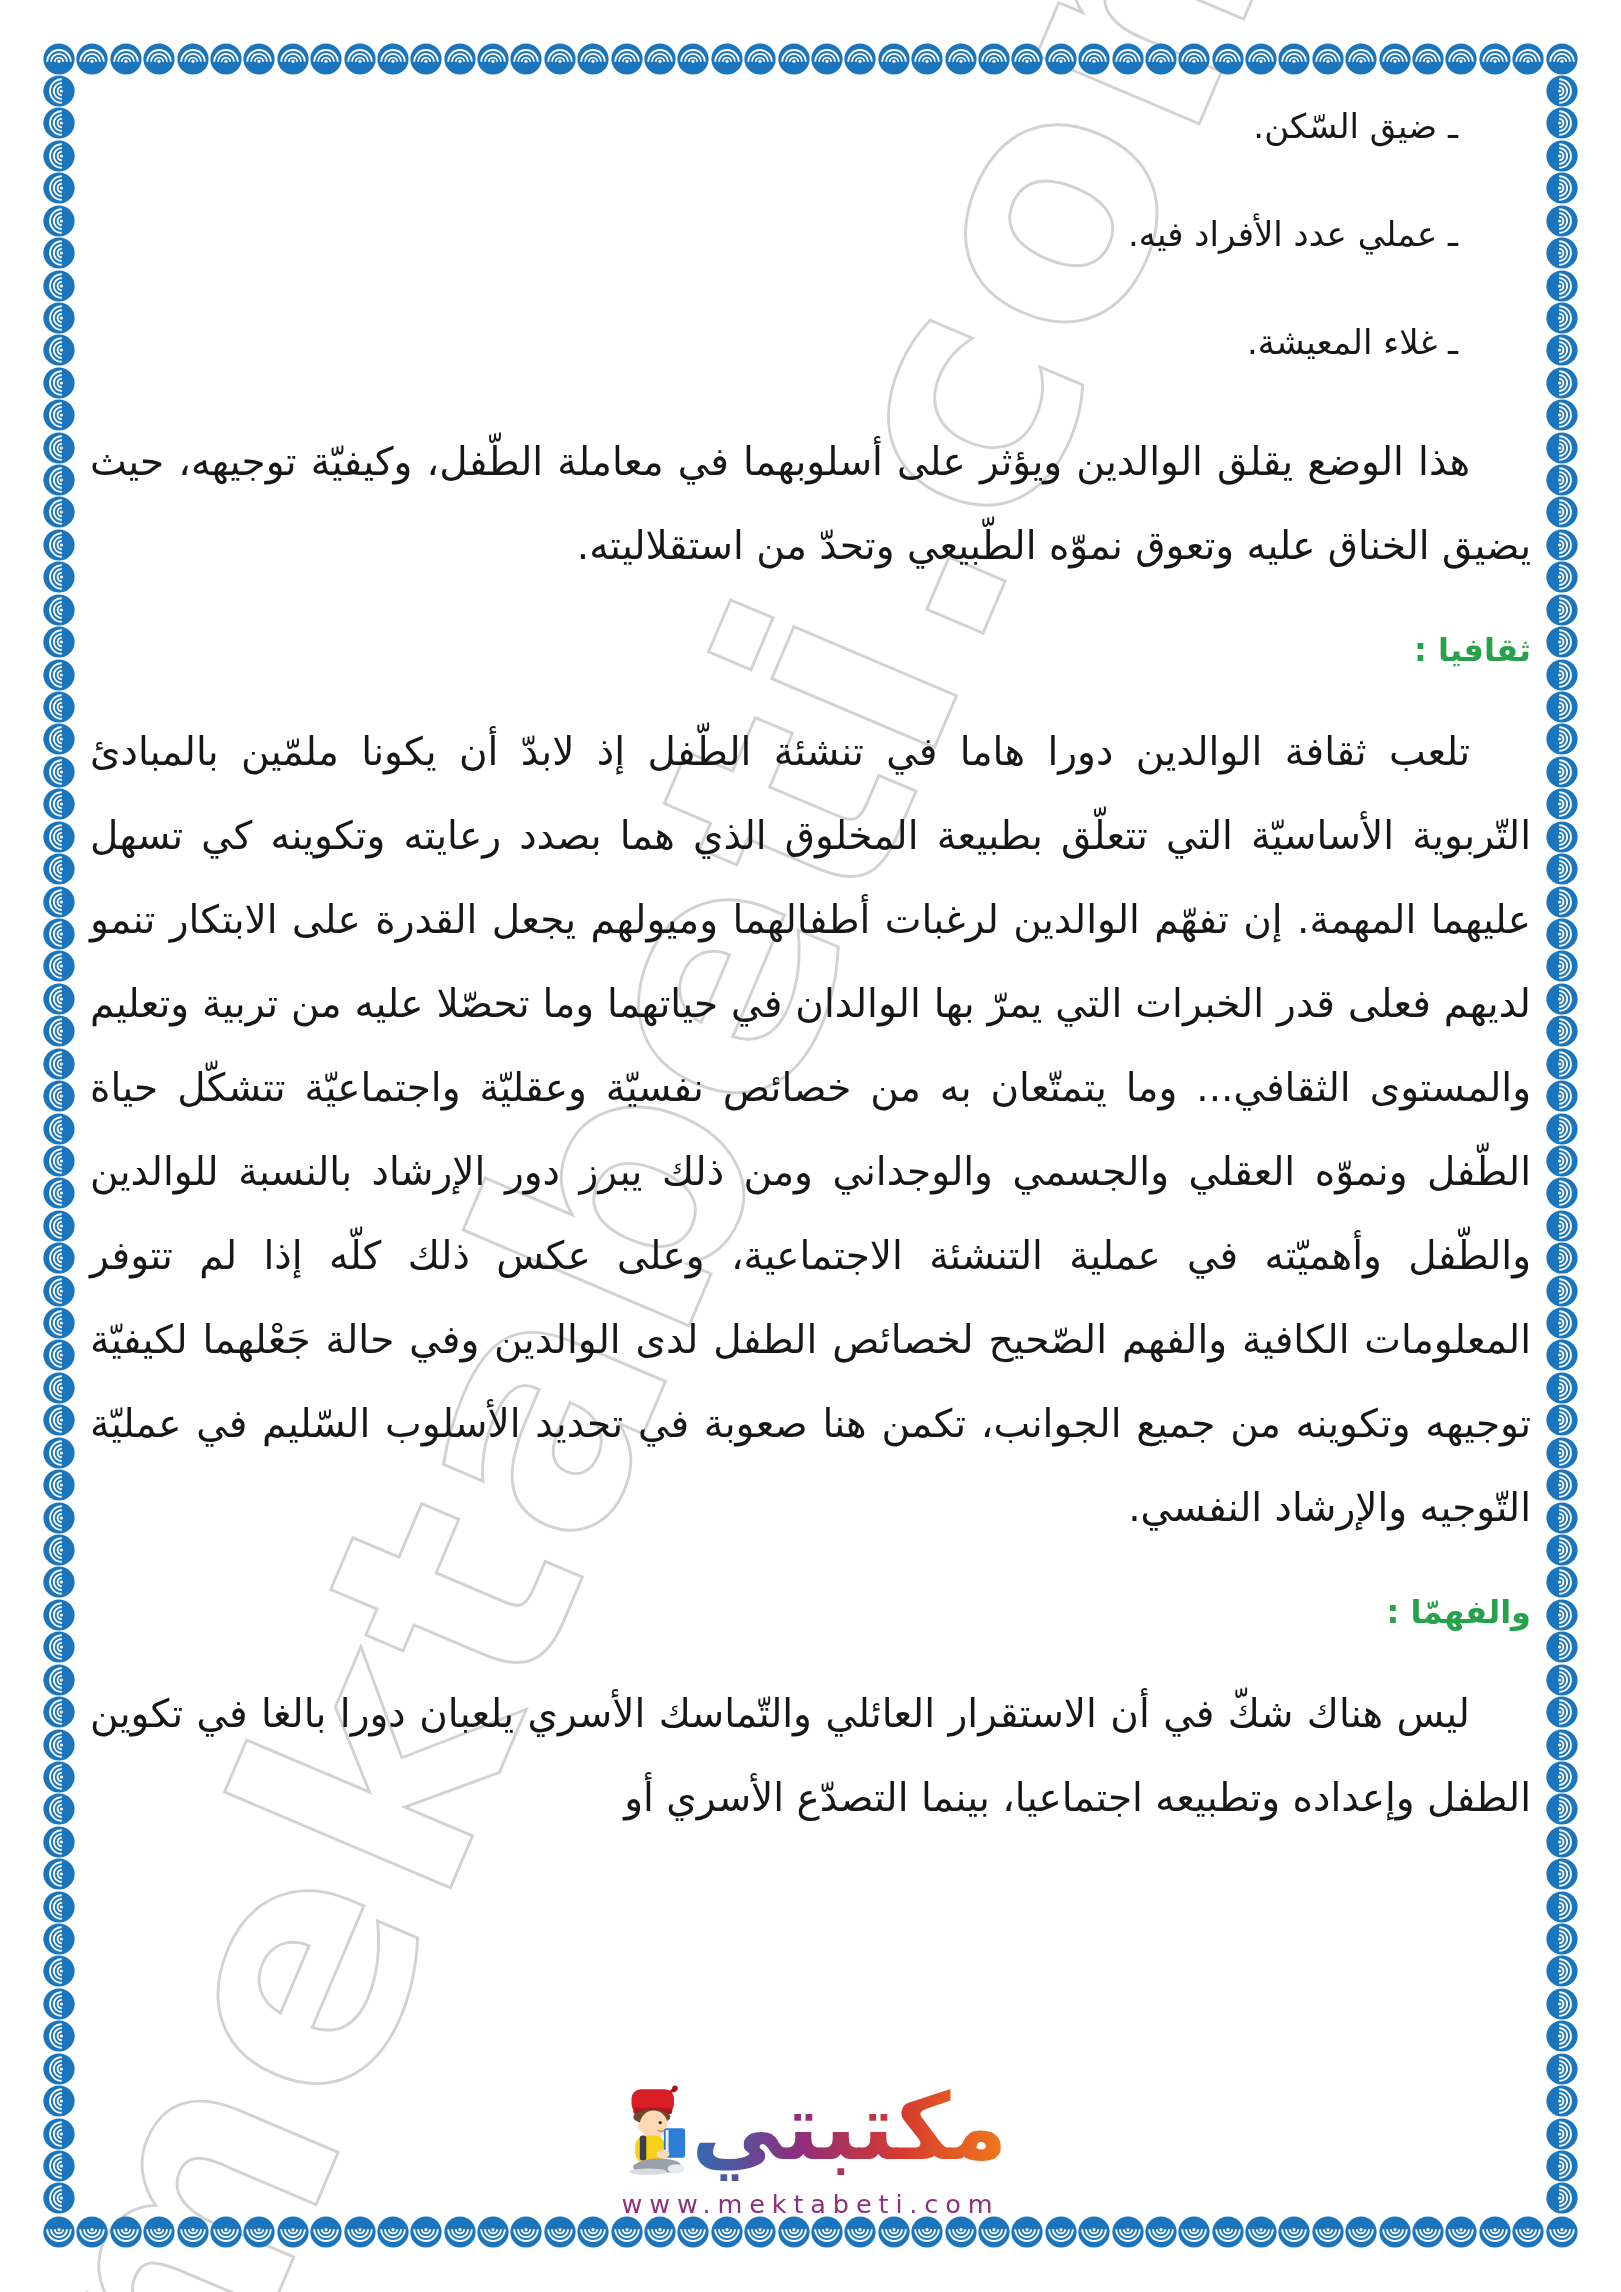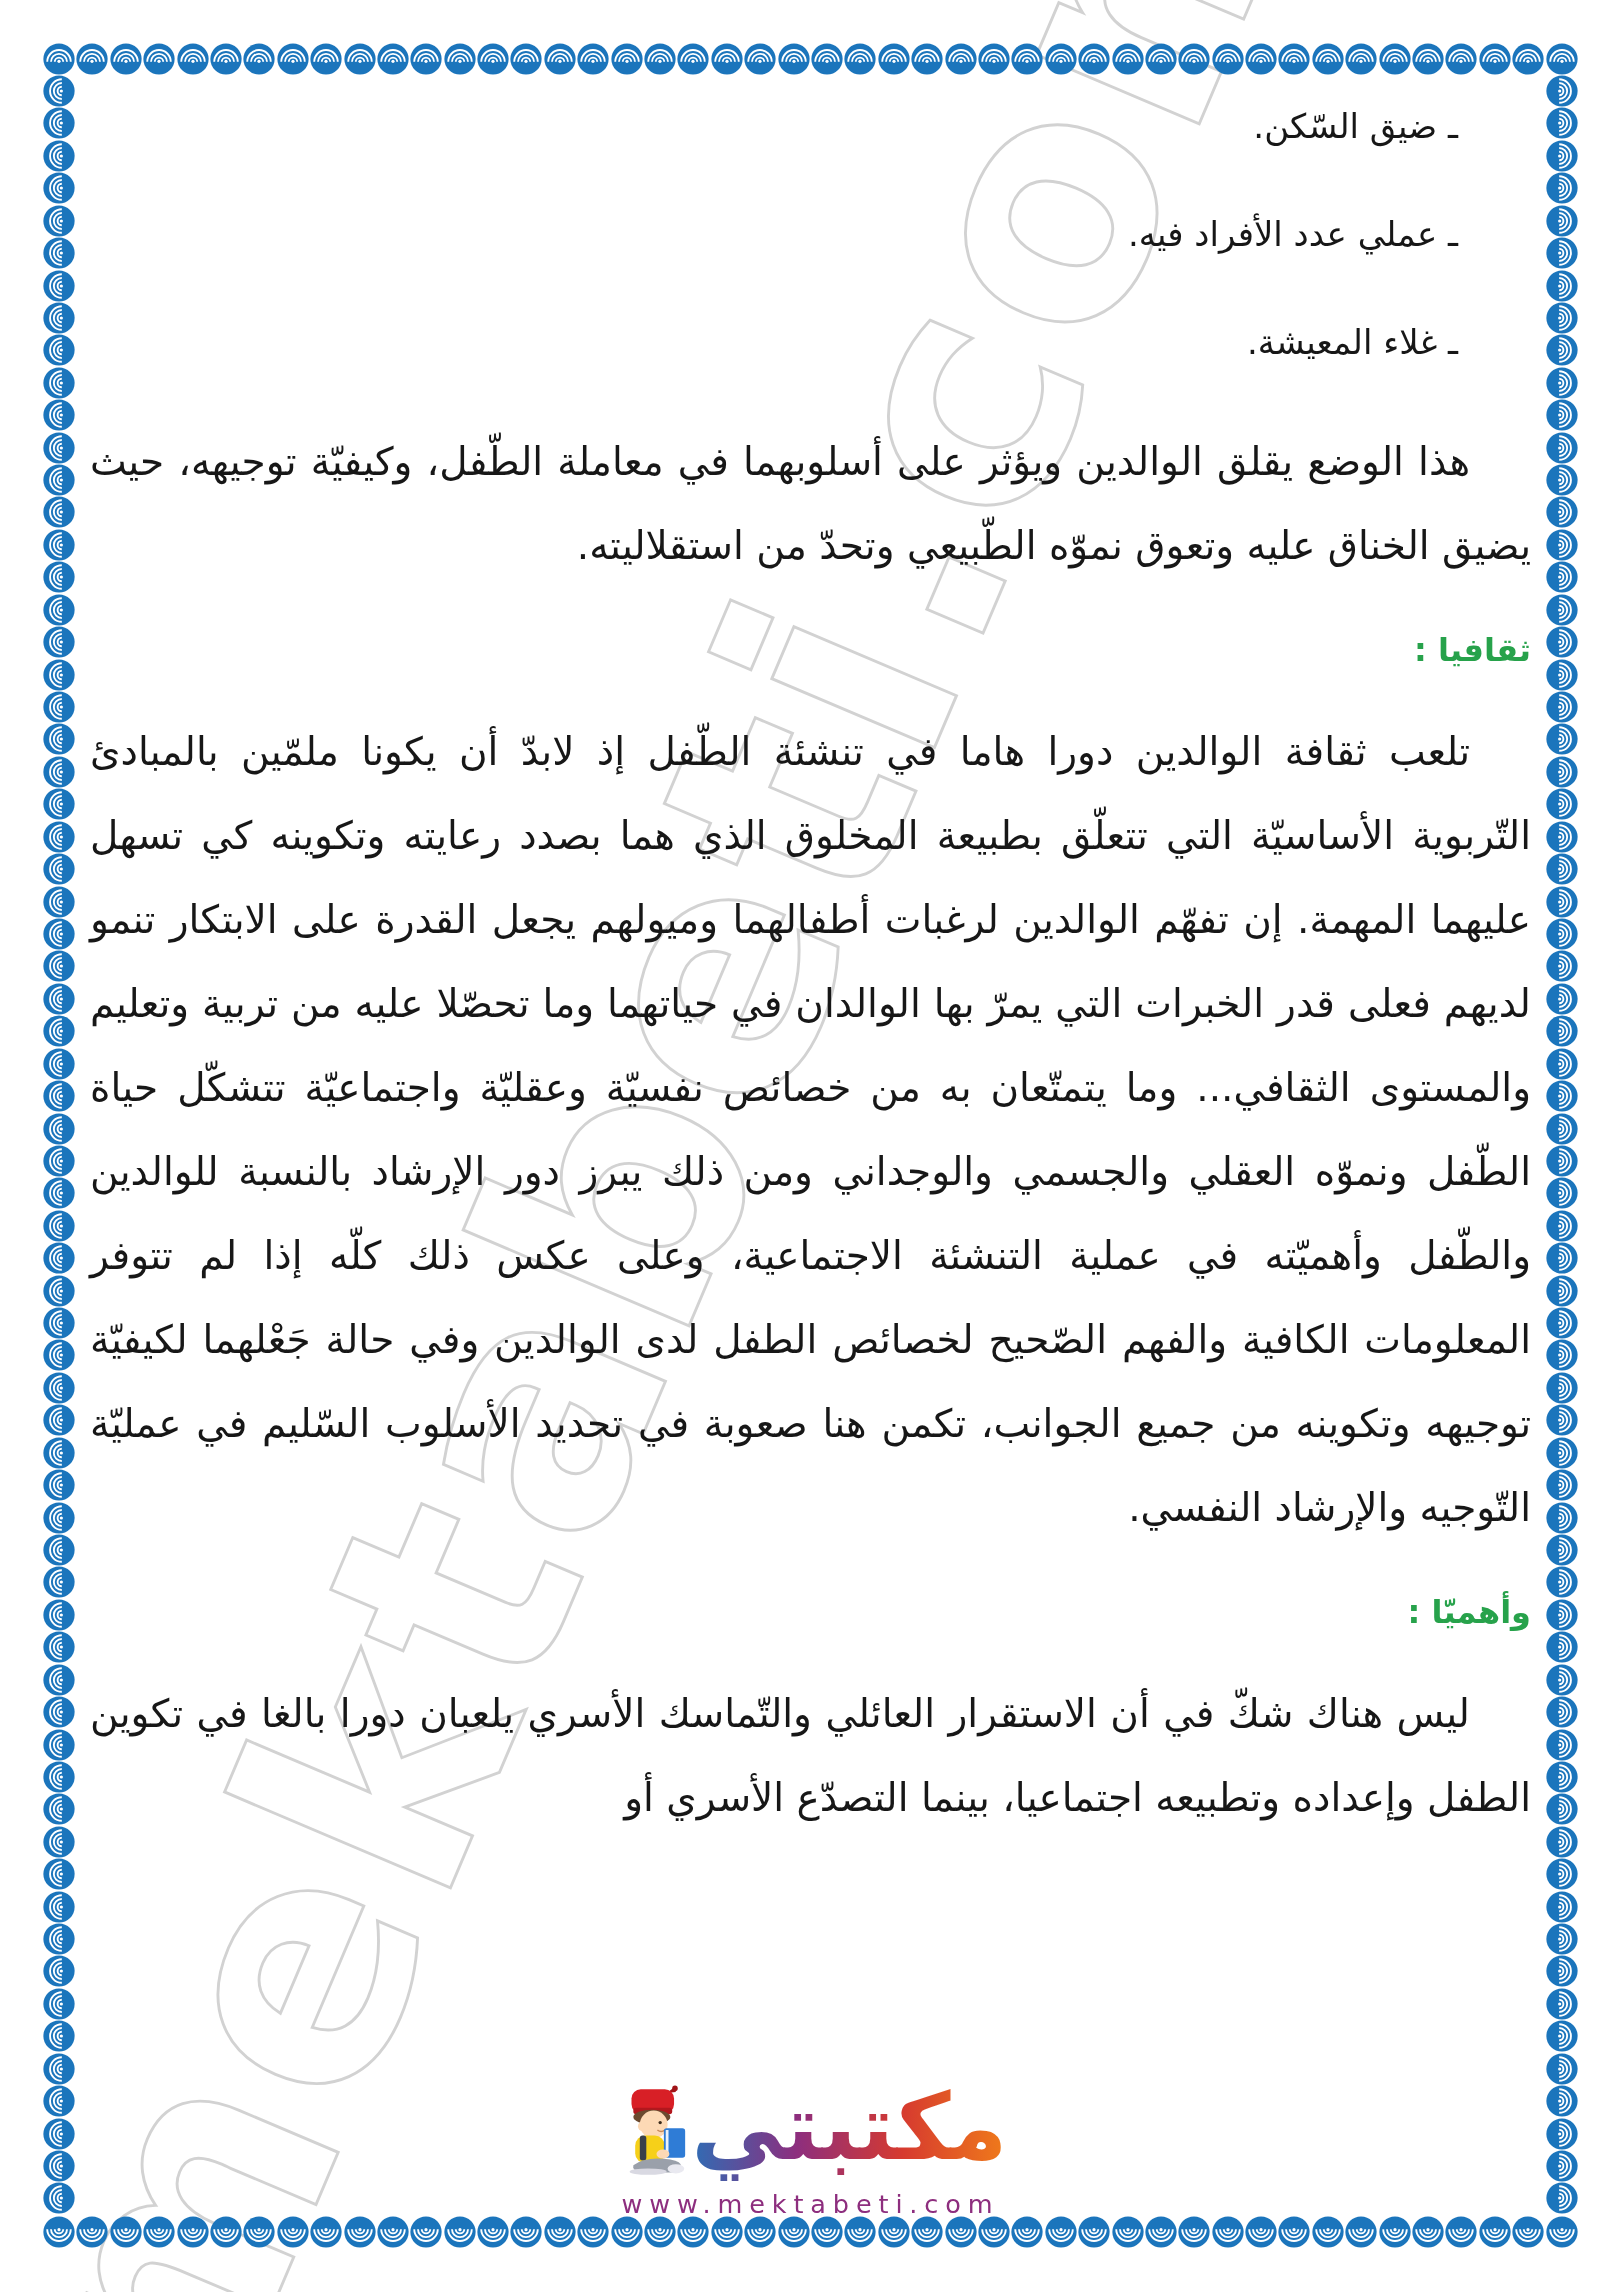--- a/index.html
+++ b/index.html
@@ -2551,21 +2551,21 @@
   <div class="content">
     <p class="bullet">ـ ضيق السّكن.</p>
     <p class="bullet">ـ عملي عدد الأفراد فيه.</p>
     <p class="bullet">ـ غلاء المعيشة.</p>
 
     <p class="para indent intro">هذا الوضع يقلق الوالدين ويؤثر على أسلوبهما في معاملة الطّفل، وكيفيّة توجيهه، حيث يضيق الخناق عليه وتعوق نموّه الطّبيعي وتحدّ من استقلاليته.</p>
 
     <h2 class="section-heading">ثقافيا :</h2>
     <p class="para indent">تلعب ثقافة الوالدين دورا هاما في تنشئة الطّفل إذ لابدّ أن يكونا ملمّين بالمبادئ التّربوية الأساسيّة التي تتعلّق بطبيعة المخلوق الذي هما بصدد رعايته وتكوينه كي تسهل عليهما المهمة. إن تفهّم الوالدين لرغبات أطفالهما وميولهم يجعل القدرة على الابتكار تنمو لديهم فعلى قدر الخبرات التي يمرّ بها الوالدان في حياتهما وما تحصّلا عليه من تربية وتعليم والمستوى الثقافي... وما يتمتّعان به من خصائص نفسيّة وعقليّة واجتماعيّة تتشكّل حياة الطّفل ونموّه العقلي والجسمي والوجداني ومن ذلك يبرز دور الإرشاد بالنسبة للوالدين والطّفل وأهميّته في عملية التنشئة الاجتماعية، وعلى عكس ذلك كلّه إذا لم تتوفر المعلومات الكافية والفهم الصّحيح لخصائص الطفل لدى الوالدين وفي حالة جَعْلهما لكيفيّة توجيهه وتكوينه من جميع الجوانب، تكمن هنا صعوبة في تحديد الأسلوب السّليم في عمليّة التّوجيه والإرشاد النفسي.</p>
 
-    <h2 class="section-heading">وأهميّا :</h2>
+    <h2 class="section-heading">والفهمّا :</h2>
     <p class="para indent">ليس هناك شكّ في أن الاستقرار العائلي والتّماسك الأسري يلعبان دورا بالغا في تكوين الطفل وإعداده وتطبيعه اجتماعيا، بينما التصدّع الأسري أو</p>
   </div>
 
   <div class="logo">
     <div class="logo-row">
       <span class="logo-arabic" id="logo-arabic" style="background-image: linear-gradient(90deg, rgb(47, 109, 181), rgb(141, 46, 126), rgb(214, 58, 47), rgb(240, 124, 26));">مكتبتي</span>
       <svg class="logo-boy" width="74" height="94" viewBox="0 0 80 100" aria-hidden="true">
         <path d="M58 10 L66 4 L68 9 Z" fill="#a01418"></path>
         <circle cx="67" cy="5" r="3" fill="#a01418"></circle>
         <rect x="20" y="6" width="46" height="26" rx="10" fill="#d81f26"></rect>

